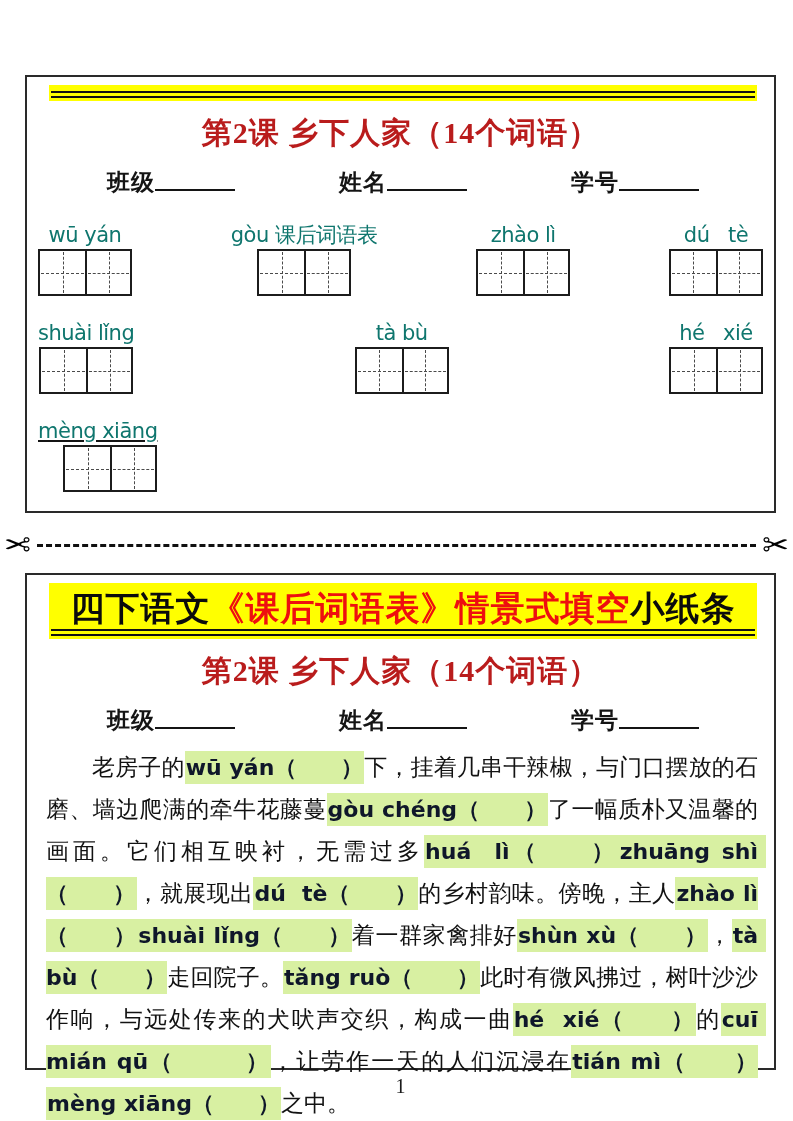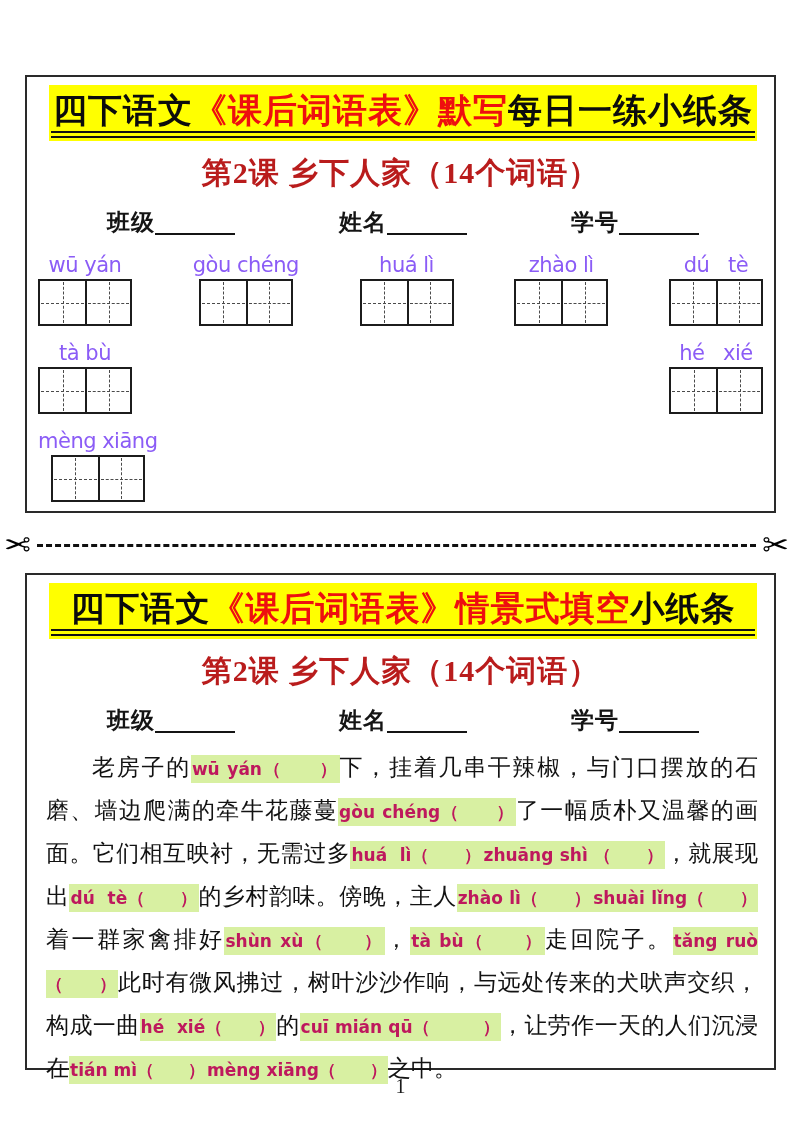--- a/index.html
+++ b/index.html
@@ -32,33 +32,33 @@
     height:7px; margin-top:1px;
     border-top:2px solid #131313; border-bottom:2px solid #131313;
   }
 
   .subtitle {
     margin-top:12px; text-align:center;
     font-size:30px; font-weight:700; letter-spacing:1px; color:#b91c1c;
   }
 
   .fields { display:flex; margin:13px 0 0 80px; gap:104px; }
-  .field { display:flex; align-items:center; }
+  .field { display:flex; align-items:flex-start; }
   .field-label { font-size:23px; font-weight:700; letter-spacing:1px; }
   .blank { display:inline-block; width:80px; height:24px; border-bottom:2px solid #141414; }
 
   
   .word-rows { padding:0 11px; }
   .word-row { display:flex; justify-content:space-between; align-items:flex-end; margin-top:13px; }
   .word-row.single { justify-content:flex-start; }
   .word { display:flex; flex-direction:column; align-items:center; }
-  .word-row.single .word { align-items:center; }
+  .word-row.single .word { align-items:flex-end;text-decoration:underline; }
   .pinyin {
     font-family:"DejaVu Sans", sans-serif; font-size:21px; line-height:28px;
-    letter-spacing:-0.5px; white-space:pre; color:#8b5cf6;
+    letter-spacing:-0.5px; white-space:pre; color:#0f766e;margin-top:10px;
   }
   .grid { display:inline-flex; border:2.5px solid #1c1c1c; background:#fff; }
   .cell { width:45px; height:43px; position:relative; }
   .cell + .cell { border-left:2.5px solid #1c1c1c; }
   .cell::before {
     content:""; position:absolute; left:1px; right:1px; top:50%;
     border-top:1.5px dashed #4a4a4a;
   }
   .cell::after {
     content:""; position:absolute; top:1px; bottom:1px; left:50%;
@@ -74,37 +74,36 @@
   .dash { flex:1; border-top:3.5px dashed #101010; margin:0 6px; }
 
   
   .para {
     margin:11px 16px 0 19px; font-size:23px; line-height:42px;
     text-align:justify; text-indent:2em; color:#121212;
   }
   .para .txt { font-family:"Liberation Serif", serif;margin-top:32px; }
   .para .hl {
     background:var(--hl,#d8f0a2);
-    font-family:"DejaVu Sans", sans-serif; font-weight:700; font-size:17px;
-    padding:4px 1px; white-space:pre-wrap; color:#be185d;
+    font-family:"DejaVu Sans", sans-serif; font-weight:700; font-size:22px;
+    padding:4px 1px; white-space:pre-wrap; color:#0f172a;
   }
 
   .pageno {
     width:751px; margin-left:25px; margin-top:5px;
     text-align:center; font-size:20px; color:#1a1a1a;
   }
 </style>
 </head>
 <body>
 
 <div class="sheet">
 
   <section class="box box1">
     <div class="title-bar">
-      <div class="title-text" id="title1"><span>四下语文</span><span class="red">《课后词语表》</span><span class="red">默写</span><span>每日一练小纸条</span></div>
       <div class="dbl-rule"></div>
     </div>
     <div class="subtitle">第2课 乡下人家（14个词语）</div>
     <div class="fields" id="fields1">
         <span class="field">
           <span class="field-label">班级</span>
           <span class="blank"></span>
         </span>
         <span class="field">
           <span class="field-label">姓名</span>
@@ -118,28 +117,21 @@
     <div class="word-rows" id="wordrows">
         <div class="word-row">
           <div class="word">
             <div class="pinyin">wū yán</div>
             <div class="grid">
               <div class="cell"></div>
               <div class="cell"></div>
             </div>
           </div>
           <div class="word">
-            <div class="pinyin">gòu chéng</div>
-            <div class="grid">
-              <div class="cell"></div>
-              <div class="cell"></div>
-            </div>
-          </div>
-          <div class="word">
-            <div class="pinyin">huá lì</div>
+            <div class="pinyin">gòu 课后词语表</div>
             <div class="grid">
               <div class="cell"></div>
               <div class="cell"></div>
             </div>
           </div>
           <div class="word">
             <div class="pinyin">zhào lì</div>
             <div class="grid">
               <div class="cell"></div>
               <div class="cell"></div>
@@ -147,20 +139,27 @@
           </div>
           <div class="word">
             <div class="pinyin">dú   tè</div>
             <div class="grid">
               <div class="cell"></div>
               <div class="cell"></div>
             </div>
           </div>
         </div>
         <div class="word-row">
+          <div class="word">
+            <div class="pinyin">shuài lǐng</div>
+            <div class="grid">
+              <div class="cell"></div>
+              <div class="cell"></div>
+            </div>
+          </div>
           <div class="word">
             <div class="pinyin">tà bù</div>
             <div class="grid">
               <div class="cell"></div>
               <div class="cell"></div>
             </div>
           </div>
           <div class="word">
             <div class="pinyin">hé   xié</div>
             <div class="grid">

